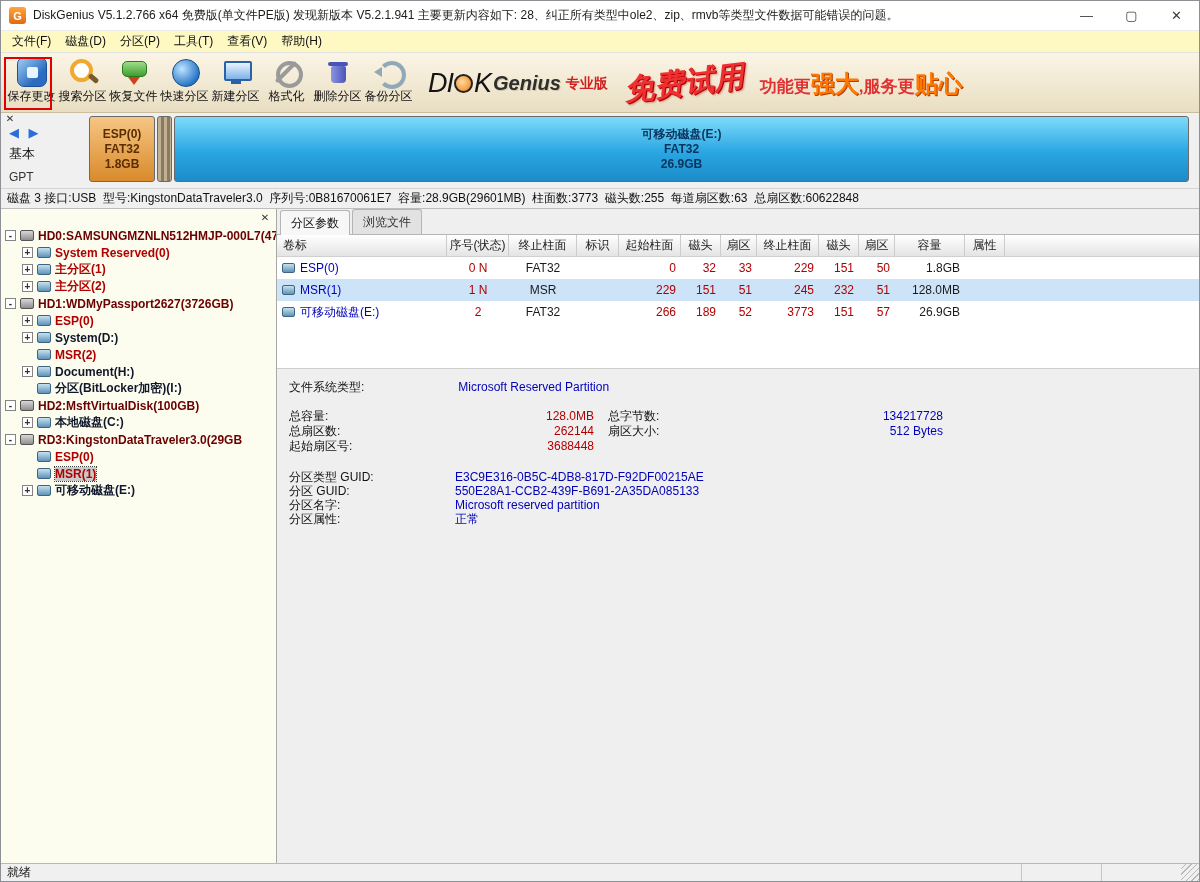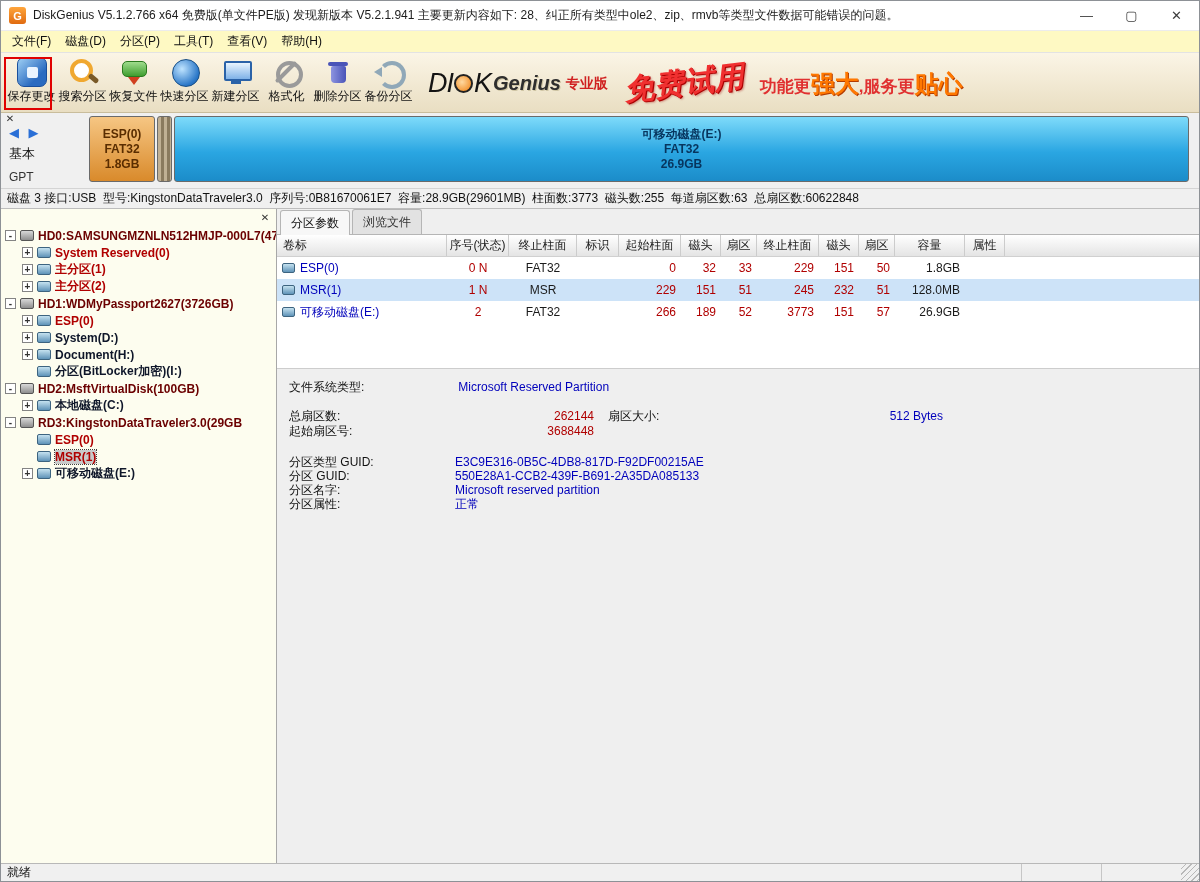--- a/index.html
+++ b/index.html
@@ -261,20 +261,25 @@
           </div>
           <div class="tree-item lvl1">
             <span class="expand-box">+</span>
             <span class="node-icon part-ic"></span>
             <span class="tree-label c-red">ESP(0)</span>
           </div>
           <div class="tree-item lvl1">
             <span class="expand-box">+</span>
             <span class="node-icon part-ic"></span>
             <span class="tree-label c-blue">System(D:)</span>
+          </div>
+          <div class="tree-item lvl1">
+            <span class="expand-spacer"></span>
+            <span class="node-icon part-ic"></span>
+            <span class="tree-label c-red">MSR(2)</span>
           </div>
           <div class="tree-item lvl1">
             <span class="expand-box">+</span>
             <span class="node-icon part-ic"></span>
             <span class="tree-label c-blue">Document(H:)</span>
           </div>
           <div class="tree-item lvl1">
             <span class="expand-spacer"></span>
             <span class="node-icon part-ic"></span>
             <span class="tree-label c-blue">分区(BitLocker加密)(I:)</span>
@@ -388,20 +393,21 @@
             </div>
           </div>
       </div>
 
       <div class="details">
         <div class="fs-row">
           <span class="fs-label">文件系统类型:</span>
           <span class="fs-value">Microsoft Reserved Partition</span>
         </div>
         <div>
+            <div class="d-row"><span class="dl1">总容量:</span><span class="dv1">128.0MB</span><span class="dl2">总字节数:</span><span class="dv2">134217728</span></div>
             <div class="d-row"><span class="dl1">总扇区数:</span><span class="dv1">262144</span><span class="dl2">扇区大小:</span><span class="dv2">512 Bytes</span></div>
             <div class="d-row"><span class="dl1">起始扇区号:</span><span class="dv1">3688448</span><span class="dl2"></span><span class="dv2"></span></div>
           </div>
         <div class="guid-block">
             <div class="g-row"><span class="gl">分区类型 GUID:</span><span class="gv">E3C9E316-0B5C-4DB8-817D-F92DF00215AE</span></div>
             <div class="g-row"><span class="gl">分区 GUID:</span><span class="gv">550E28A1-CCB2-439F-B691-2A35DA085133</span></div>
             <div class="g-row"><span class="gl">分区名字:</span><span class="gv">Microsoft reserved partition</span></div>
             <div class="g-row"><span class="gl">分区属性:</span><span class="gv">正常</span></div>
           </div>
       </div>

